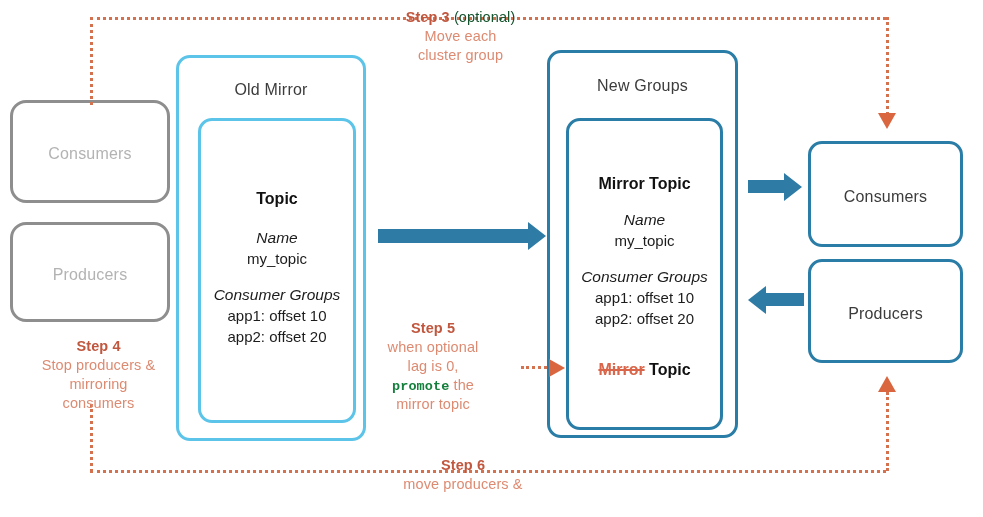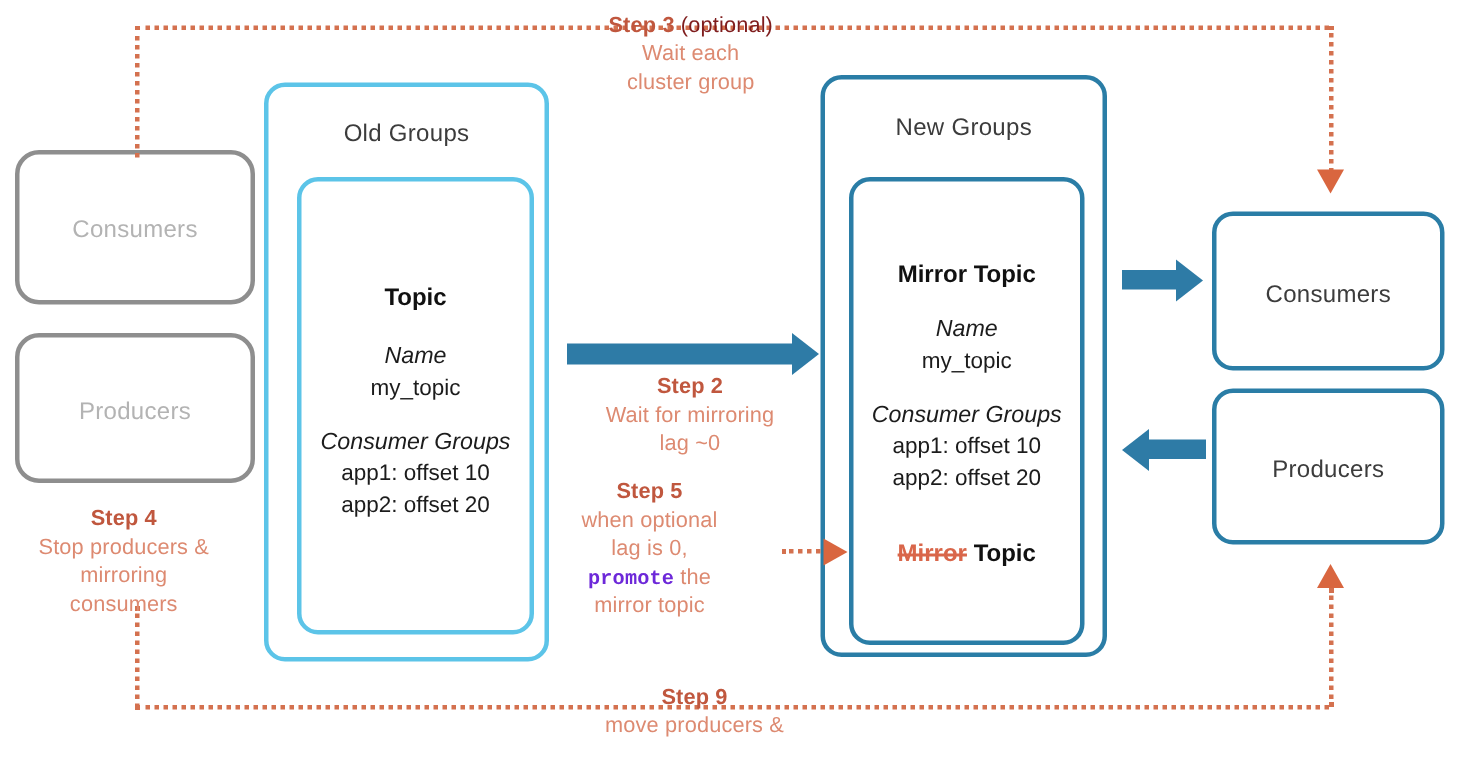--- a/index.html
+++ b/index.html
@@ -93,28 +93,28 @@
     color: #dd8a71;
     font-size: 14.5px;
     line-height: 1.30;
     letter-spacing: .1px;
   }
   .step b {
     color: #c0573e;
     font-weight: bold;
   }
   .step .optional {
-    color: #7f1d1d;
+    color: #14532d;
     font-weight: normal;
     text-align: right;
   }
   .mono {
     font-family: "Liberation Mono", "DejaVu Sans Mono", monospace;
     font-weight: bold;
-    color: #6d28d9;
+    color: #15803d;
     font-size: 13.5px;
   }
 
   
   .mirror-row {
     position: absolute;
     text-align: center;
     width: 100%;
     font-size: 16px;
     font-weight: bold;
@@ -186,21 +186,21 @@
 
   <div class="box box-gray" style="left:10px; top:100px; width:160px; height:103px;">
     <div class="center-text lbl-gray" style="top:42px;">Consumers</div>
   </div>
 
   <div class="box box-gray" style="left:10px; top:222px; width:160px; height:100px;">
     <div class="center-text lbl-gray" style="top:41px;">Producers</div>
   </div>
 
   <div class="box box-lightblue" style="left:176px; top:55px; width:190px; height:386px;">
-    <div class="cluster-title" style="position:absolute; top:23px; left:0;">Old Groups</div>
+    <div class="cluster-title" style="position:absolute; top:23px; left:0;">Old Mirror</div>
   </div>
 
   <div class="box box-lightblue" style="left:198px; top:118px; width:158px; height:305px;">
     <div class="topic-inner topic-head" style="top:67px;">Topic</div>
     <div class="topic-inner topic-italic" style="top:107px;">Name</div>
     <div class="topic-inner topic-val" style="top:128px;">my_topic</div>
     <div class="topic-inner topic-italic" style="top:164px;">Consumer Groups</div>
     <div class="topic-inner topic-val" style="top:185px;">app1: offset 10</div>
     <div class="topic-inner topic-val" style="top:206px;">app2: offset 20</div>
   </div>
@@ -247,45 +247,40 @@
   <div class="dot-v" style="left:90px; top:404px; height:68px;"></div>
   <div class="dot-h" style="left:90px; top:470px; width:796px;"></div>
   <div class="dot-v" style="left:886px; top:392px; height:79px;"></div>
   <div class="otri otri-up" style="left:878px; top:376px;"></div>
 
   <div class="dot-h" style="left:521px; top:366px; width:26px;"></div>
   <div class="otri otri-right" style="left:549px; top:359px;"></div>
 
   <div class="step" style="left:378px; top:8px; width:165px;">
     <b>Step 3</b><span class="optional"> (optional)</span><br>
-    <span>Wait each</span><br>
+    <span>Move each</span><br>
     <span>cluster group</span>
   </div>
 
 
-  <div class="step" style="left:381px; top:249px; width:158px;">
-    <b>Step 2</b><br>
-    <span>Wait for mirroring</span><br>
-    <span>lag ~0</span>
-  </div>
 
   <div class="step" style="left:368px; top:319px; width:130px;">
     <b>Step 5</b><br>
     <span>when optional</span><br>
     <span>lag is 0,</span><br>
     <span class="mono">promote</span>
     <span>the</span><br>
     <span>mirror topic</span>
   </div>
 
-  <div class="step" style="left:0; top:337px; width:165px;">
+  <div class="step" style="left:16px; top:337px; width:165px;">
     <b>Step 4</b><br>
     <span>Stop producers &amp;</span><br>
     <span>mirroring</span><br>
     <span>consumers</span>
   </div>
 
   <div class="step" style="left:368px; top:456px; width:190px;">
-    <b>Step 9</b><br>
+    <b>Step 6</b><br>
     <span>move producers &amp;</span><br>
   </div>
 
 </div>
 
 </body></html>

